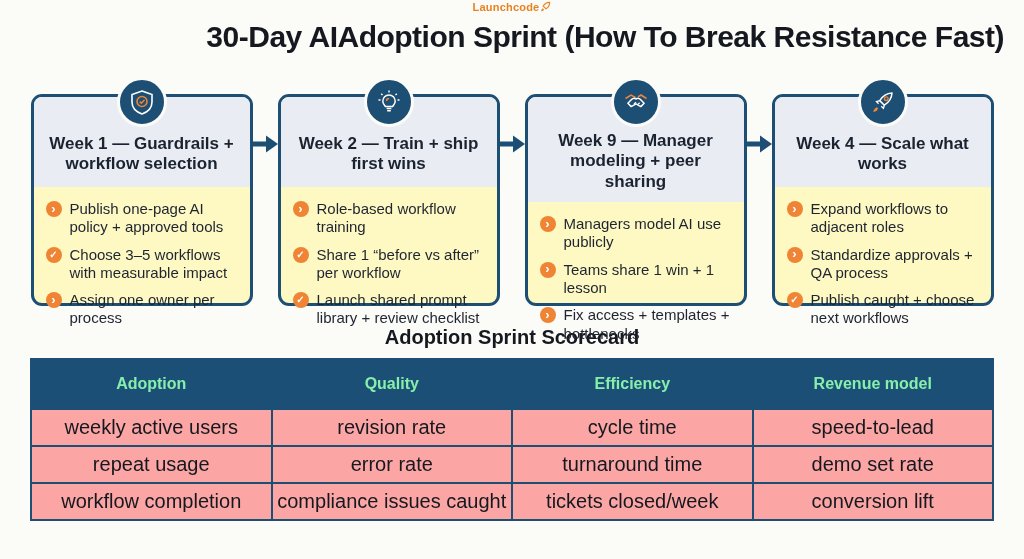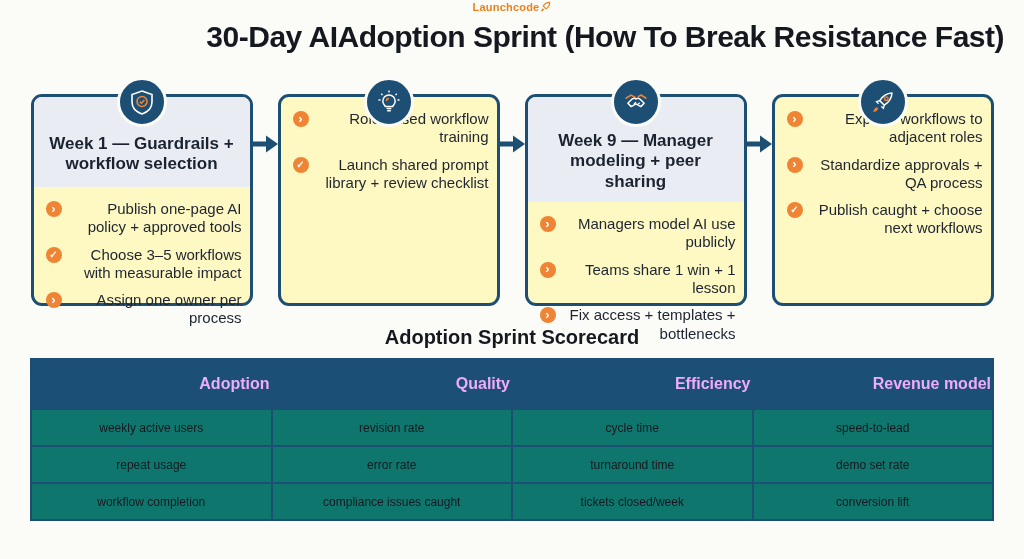--- a/index.html
+++ b/index.html
@@ -47,21 +47,21 @@
     border-radius:8px 8px 0 0;
     min-height:90px;
     padding:34px 10px 10px;
     display:flex; align-items:center; justify-content:center;
     text-align:center;
   }
   .card-head .week-title {
     font-size:17px; font-weight:bold; line-height:1.2; color:#1b2330; margin:0;
   }
   .card-body { padding:13px 8px 0 12px; }
-  .card-item { display:flex; gap:8px; margin-bottom:9px;text-align:right; }
+  .card-item { display:flex; gap:8px; margin-bottom:9px; }
   .bullet {
     flex:0 0 16px; width:16px; height:16px; margin-top:1px;
     border-radius:50%; background:#ee8434; color:#fff;
     display:flex; align-items:center; justify-content:center;
     font-weight:bold;
   }
   .bullet[data-type="chevron"]::before { content:"\203A"; font-size:13px; line-height:1; margin-top:-2px; }
   .bullet[data-type="check"]::before   { content:"\2713"; font-size:10px; line-height:1; }
   .item-text { font-size:15px; line-height:1.22; color:#1e2430; }
   .flow-arrow {
@@ -72,30 +72,29 @@
   
   .scorecard-title {
     margin:20px 10px 0; text-align:center;
     font-size:20px; font-weight:800; color:#15191f;
   }
   table.scorecard {
     width:964px; margin:9px auto 0;
     border-collapse:collapse; table-layout:fixed;
   }
   table.scorecard th {
-    background:#1c4f75; color:#f0abfc;
+    background:#1c4f75; color:#86efac;
     font-size:16px; font-weight:bold;
     height:50px; border:2px solid #1c4f75;
     border-left:2px solid #46739b;
-    text-align:right;
   }
   table.scorecard th:first-child { border-left:2px solid #1c4f75; }
   table.scorecard td {
-    background:#0f766e; color:#15191f;
-    font-size:12px; text-align:center;
+    background:#fca5a5; color:#15191f;
+    font-size:20px; text-align:center;
     height:37px; border:2px solid #1d4e74;
   }
 </style>
 </head>
 <body>
 
 <div class="logo-row">
   <span class="logo-text">Launchcode</span><svg class="logo-rocket" width="11" height="11" viewBox="0 0 24 24">
       <path d="M21 3c-6 0-11 3-14 8l3 3 3 3c5-3 8-8 8-14z" fill="none" stroke="#e8821e" stroke-width="2.4"></path>
       <path d="M7 17c-2 1-3 3-3 4 1 0 3-1 4-3" fill="none" stroke="#e8821e" stroke-width="2.4"></path>
@@ -142,24 +141,31 @@
 
   <div class="week-card">
     <div class="icon-badge">
       <svg width="28" height="28" viewBox="0 0 28 28">
           <path d="M14 7 a6.2 6.2 0 0 1 6.2 6.2 c0 2.6-1.7 3.8-2.6 5.4 h-7.2 c-.9-1.6-2.6-2.8-2.6-5.4 A6.2 6.2 0 0 1 14 7 Z" fill="none" stroke="#ffffff" stroke-width="1.5"></path>
           <path d="M11.6 20.6 h4.8 M12.2 22.8 h3.6" stroke="#ffffff" stroke-width="1.5"></path>
           <path d="M14 4.5 V2.5 M7.5 7 L6.2 5.7 M20.5 7 L21.8 5.7 M5.5 12 H3.5 M22.5 12 H24.5" stroke="#ffffff" stroke-width="1.4"></path>
           <path d="M11.5 13 a2.5 2.5 0 0 1 2.5-2.5" fill="none" stroke="#ee8434" stroke-width="1.5"></path>
         </svg>
     </div>
+    <div class="card-head">
+      <div class="week-title">Week 2 — Train + ship first wins</div>
+    </div>
     <div class="card-body">
       <div class="card-item">
         <span class="bullet" data-type="chevron"></span>
         <span class="item-text">Role-based workflow training</span>
+      </div>
+      <div class="card-item">
+        <span class="bullet" data-type="check"></span>
+        <span class="item-text">Share 1 “before vs after” per workflow</span>
       </div>
       <div class="card-item">
         <span class="bullet" data-type="check"></span>
         <span class="item-text">Launch shared prompt library + review checklist</span>
       </div>
     </div>
   </div>
 
   <div class="flow-arrow">
     <svg width="25" height="22" viewBox="0 0 25 22">
@@ -205,20 +211,23 @@
 
   <div class="week-card">
     <div class="icon-badge">
       <svg width="28" height="28" viewBox="0 0 28 28">
           <path d="M23 5 c-5.5.3-9.5 3.2-12.3 7.6 l2.3 2.3 2.3 2.3 C19.7 14.5 22.7 10.5 23 5 z" fill="none" stroke="#ffffff" stroke-width="1.5" stroke-linejoin="round"></path>
           <circle cx="17.3" cy="10.7" r="1.8" fill="none" stroke="#ee8434" stroke-width="1.4"></circle>
           <path d="M10.7 12.6 l-3.2 1 2.1 2.1 M15.4 17.2 l-1 3.2 -2.1-2.1" fill="none" stroke="#ffffff" stroke-width="1.3"></path>
           <path d="M8.3 19.7 c-1.7.5-2.7 2-3 3.3 1.3-.3 2.8-1.3 3.3-3" fill="none" stroke="#ee8434" stroke-width="1.5"></path>
         </svg>
     </div>
+    <div class="card-head">
+      <div class="week-title">Week 4 — Scale what works</div>
+    </div>
     <div class="card-body">
       <div class="card-item">
         <span class="bullet" data-type="chevron"></span>
         <span class="item-text">Expand workflows to adjacent roles</span>
       </div>
       <div class="card-item">
         <span class="bullet" data-type="chevron"></span>
         <span class="item-text">Standardize approvals + QA process</span>
       </div>
       <div class="card-item">

